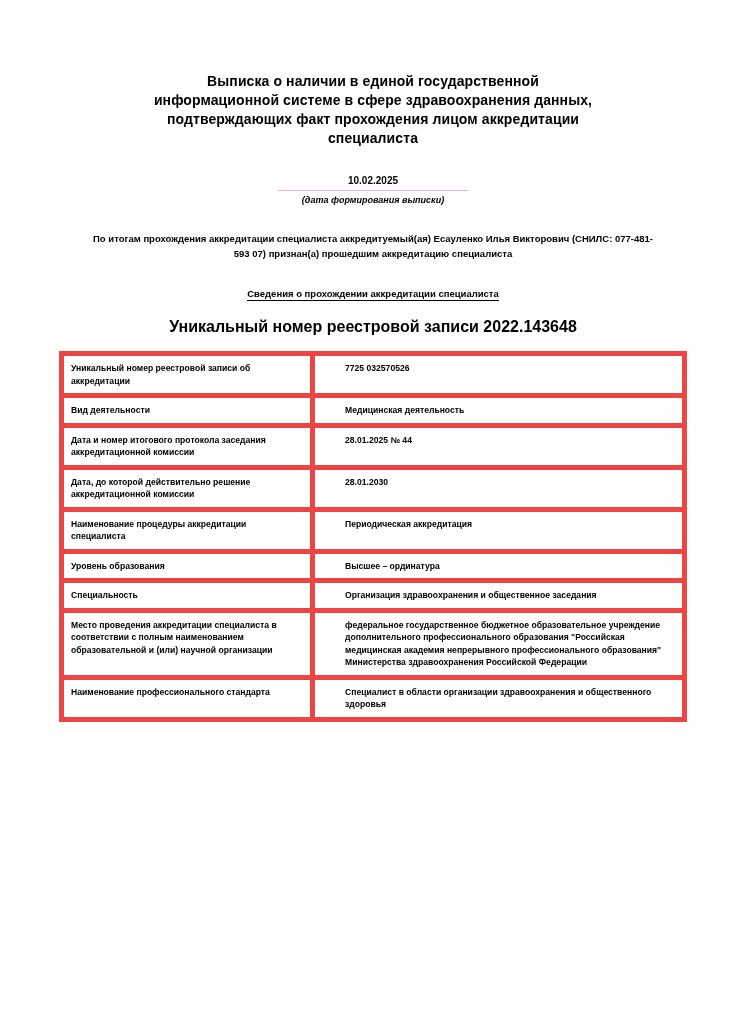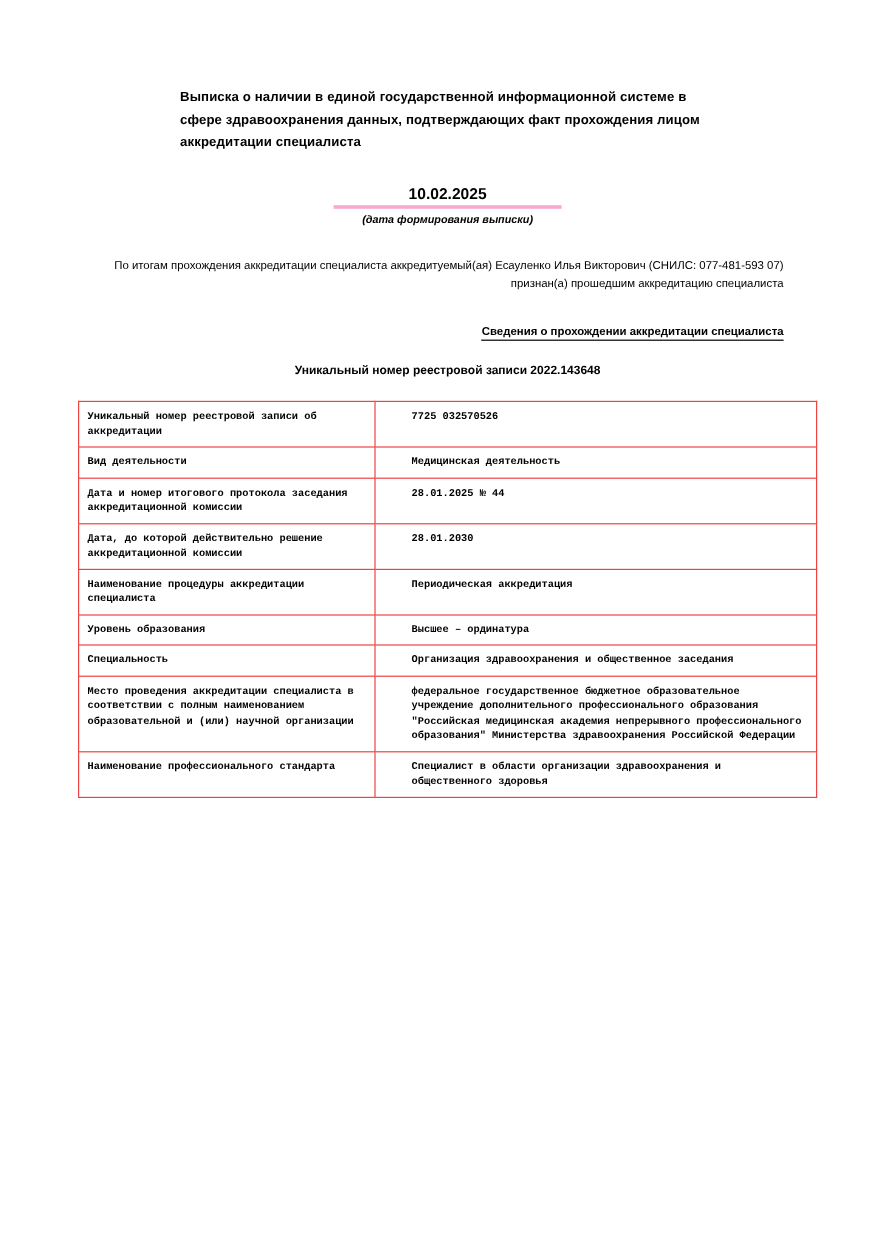--- a/index.html
+++ b/index.html
@@ -18,88 +18,88 @@
     position: relative;
     width: 746px;
     height: 1029px;
     box-sizing: border-box;
     padding: 0;
     overflow: hidden;
   }
   .doc-title {
     margin: 0;
     padding: 72px 150px 0 150px;
-    font-size: 11px;
+    text-align: center;
+    font-size: 14px;
     font-weight: bold;
     line-height: 19px;
     letter-spacing: 0.1px;
   }
   .date-block {
     margin: 26px auto 0 auto;
     width: 190px;
     text-align: center;
   }
   .date-value {
-    font-size: 13px;
+    font-size: 10px;
     font-weight: bold;
     line-height: 14px;
-    border-bottom: 3px solid #f9a8d4;
+    border-bottom: 1px solid #f9a8d4;
     padding-bottom: 2px;
     display: block;
   }
   .date-caption {
     font-size: 9px;
     font-weight: bold;
     line-height: 14px;
     display: block;
     margin-top: 2px;
     font-style: italic;
   }
   .summary {
     margin: 24px auto 4px auto;
     width: 560px;
-    text-align: right;
+    text-align: center;
     font-size: 9.5px;
-    font-weight: normal;
+    font-weight: bold;
     line-height: 15px;
   }
   .section-heading {
     margin: 26px auto 4px auto;
     width: 560px;
-    text-align: right;
+    text-align: center;
     font-size: 9.5px;
     font-weight: bold;
     line-height: 14px;
   }
   .section-heading span {
     border-bottom: 1px solid #000;
     padding-bottom: 1px;
   }
   .record-number {
     margin: 18px auto 11px auto;
     width: 600px;
     text-align: center;
-    font-size: 10px;
+    font-size: 16px;
     font-weight: bold;
     line-height: 16px;
   }
   table.info-table {
     margin: 16px auto 0 auto;
     width: 562px;
     border-collapse: collapse;
     table-layout: fixed;
   }
   table.info-table td {
-    border: 1px solid #ef4444;
+    border: 5px solid #ef4444;
     font-size: 8.6px;
     font-weight: bold;
     line-height: 12.5px;
     padding: 6px 7px 6px 7px;
     vertical-align: top;
-    font-family: Liberation Mono, monospace;
   }
   table.info-table td.label {
     width: 232px;
   }
   table.info-table td.value {
     width: 330px;
     padding-left: 30px;
   }
 </style>
 </head>

